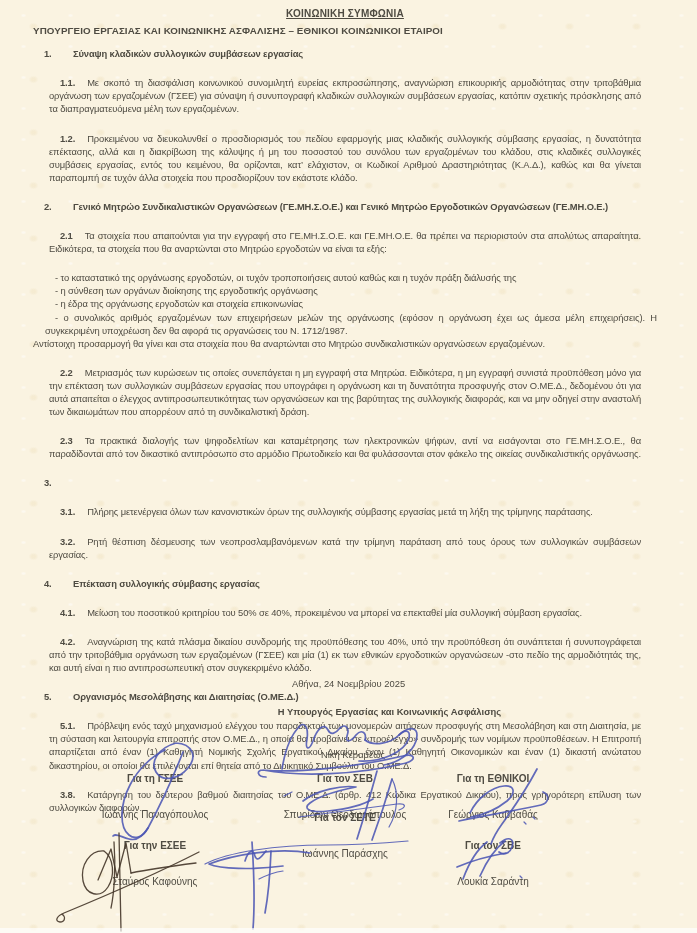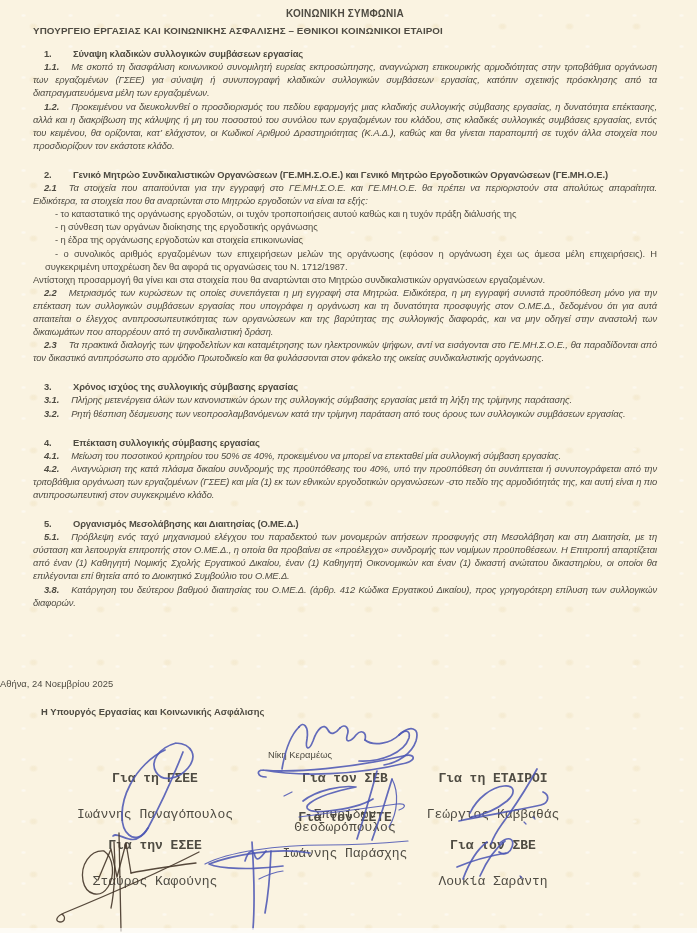--- a/index.html
+++ b/index.html
@@ -16,34 +16,34 @@
     overflow:hidden;
   }
   .page::after{
     content:"";position:absolute;left:0;right:0;bottom:0;height:5px;
     background:rgba(255,255,255,0.65);
   }
   .content{
     position:absolute;left:33px;right:40px;top:7px;
     font-size:9.4px;line-height:13.1px;letter-spacing:-0.12px;
   }
-  .doc-title{text-align:center;font-weight:700;font-size:10px;letter-spacing:0.2px;}
+  .doc-title{text-align:center;font-weight:700;font-size:10px;letter-spacing:0.2px;text-decoration:underline;}
   .doc-subtitle{text-align:left;font-weight:700;font-size:9.8px;letter-spacing:0.1px;margin-top:4px;}
   .sec-head{display:flex;font-weight:700;margin-top:16px;}
   .sec-head .snum{flex:0 0 40px;padding-left:11px;box-sizing:border-box;}
   .first-sec{margin-top:10px;}
-  .para{text-align:justify;text-indent:11px;margin:0;font-style:italic;}
+  .para{text-align:justify;text-indent:11px;margin:16px;}
   .pnum{font-weight:700;padding-right:12px;}
   .bullet{text-align:justify;padding-left:12px;text-indent:10px;margin:0;}
   .note{text-align:justify;margin:0;}
-  .abs-center{position:absolute;left:0;width:697px;font-size:9.4px;line-height:13px;}
+  .abs-center{position:absolute;left:0;width:697px;text-align:center;font-size:9.4px;line-height:13px;}
   .date-line{top:677px;}
   .minister-title{top:705px;font-weight:700;padding-left:41px;}
   .minister-name{top:748px;left:268px;width:170px;}
-  .sig-col{position:absolute;width:170px;text-align:center;font-size:13px;line-height:13px;font-family:Liberation Mono, monospace;}
+  .sig-col{position:absolute;width:170px;text-align:center;font-size:10px;line-height:13px;}
   .sig-label{font-weight:700;}
   .sig-name{margin-top:23px;}
   .r1c1{left:70px;top:772px;} .r1c2{left:260px;top:772px;} .r1c3{left:408px;top:772px;}
   .r2c1{left:70px;top:839px;} .r2c2{left:260px;top:811px;} .r2c3{left:408px;top:839px;}
   .ink{position:absolute;left:0;top:0;pointer-events:none;}
   .ink path{fill:none;stroke-linecap:round;stroke-linejoin:round;}
   .ink-blue path{stroke:var(--sig-blue,#4c57b4);stroke-width:1.7;opacity:.88;}
   .ink-blue path.thin{stroke-width:1.2;}
   .ink-dark path{stroke:var(--sig-dark,#483a2c);stroke-width:1.3;opacity:.92;}
 </style>
@@ -71,21 +71,20 @@
     <p class="bullet">- το καταστατικό της οργάνωσης εργοδοτών, οι τυχόν τροποποιήσεις αυτού καθώς και η τυχόν πράξη διάλυσής της</p>
     <p class="bullet">- η σύνθεση των οργάνων διοίκησης της εργοδοτικής οργάνωσης</p>
     <p class="bullet">- η έδρα της οργάνωσης εργοδοτών και στοιχεία επικοινωνίας</p>
     <p class="bullet">- ο συνολικός αριθμός εργαζομένων των επιχειρήσεων μελών της οργάνωσης (εφόσον η οργάνωση έχει ως άμεσα μέλη επιχειρήσεις). Η συγκεκριμένη υποχρέωση δεν θα αφορά τις οργανώσεις του Ν. 1712/1987.</p>
     <p class="note">Αντίστοιχη προσαρμογή θα γίνει και στα στοιχεία που θα αναρτώνται στο Μητρώο συνδικαλιστικών οργανώσεων εργαζομένων.</p>
     <p class="para"><span class="pnum">2.2</span><span>Μετριασμός των κυρώσεων τις οποίες συνεπάγεται η μη εγγραφή στα Μητρώα. Ειδικότερα, η μη εγγραφή συνιστά προϋπόθεση μόνο για την επέκταση των συλλογικών συμβάσεων εργασίας που υπογράφει η οργάνωση και τη δυνατότητα προσφυγής στον Ο.ΜΕ.Δ., δεδομένου ότι για αυτά απαιτείται ο έλεγχος αντιπροσωπευτικότητας των οργανώσεων και της βαρύτητας της συλλογικής διαφοράς, και να μην οδηγεί στην αναστολή των δικαιωμάτων που απορρέουν από τη συνδικαλιστική δράση.</span></p>
     <p class="para"><span class="pnum">2.3</span><span>Τα πρακτικά διαλογής των ψηφοδελτίων και καταμέτρησης των ηλεκτρονικών ψήφων, αντί να εισάγονται στο ΓΕ.ΜΗ.Σ.Ο.Ε., θα παραδίδονται από τον δικαστικό αντιπρόσωπο στο αρμόδιο Πρωτοδικείο και θα φυλάσσονται στον φάκελο της οικείας συνδικαλιστικής οργάνωσης.</span></p>
 
     <div class="sec-head">
       <span class="snum">3.</span>
-      <span class="htext">Χρόνος ισχύος της συλλογικής σύμβασης εργασίας</span>
     </div>
     <p class="para"><span class="pnum">3.1.</span><span>Πλήρης μετενέργεια όλων των κανονιστικών όρων της συλλογικής σύμβασης εργασίας μετά τη λήξη της τρίμηνης παράτασης.</span></p>
     <p class="para"><span class="pnum">3.2.</span><span>Ρητή θέσπιση δέσμευσης των νεοπροσλαμβανόμενων κατά την τρίμηνη παράταση από τους όρους των συλλογικών συμβάσεων εργασίας.</span></p>
 
     <div class="sec-head">
       <span class="snum">4.</span>
       <span class="htext">Επέκταση συλλογικής σύμβασης εργασίας</span>
     </div>
     <p class="para"><span class="pnum">4.1.</span><span>Μείωση του ποσοτικού κριτηρίου του 50% σε 40%, προκειμένου να μπορεί να επεκταθεί μία συλλογική σύμβαση εργασίας.</span></p>
     <p class="para"><span class="pnum">4.2.</span><span>Αναγνώριση της κατά πλάσμα δικαίου συνδρομής της προϋπόθεσης του 40%, υπό την προϋπόθεση ότι συνάπτεται ή συνυπογράφεται από την τριτοβάθμια οργάνωση των εργαζομένων (ΓΣΕΕ) και μία (1) εκ των εθνικών εργοδοτικών οργανώσεων -στο πεδίο της αρμοδιότητάς της, και αυτή είναι η πιο αντιπροσωπευτική στον συγκεκριμένο κλάδο.</span></p>
@@ -104,21 +103,21 @@
 
   <div class="sig-col r1c1">
     <div class="sig-label">Για τη ΓΣΕΕ</div>
     <div class="sig-name">Ιωάννης Παναγόπουλος</div>
   </div>
   <div class="sig-col r1c2">
     <div class="sig-label">Για τον ΣΕΒ</div>
     <div class="sig-name">Σπυρίδων Θεοδωρόπουλος</div>
   </div>
   <div class="sig-col r1c3">
-    <div class="sig-label">Για τη ΕΤΑΙΡΟΙ</div>
+    <div class="sig-label">Για τη ΕΘΝΙΚΟΙ</div>
     <div class="sig-name">Γεώργιος Καββαθάς</div>
   </div>
   <div class="sig-col r2c1">
     <div class="sig-label">Για την ΕΣΕΕ</div>
     <div class="sig-name">Σταύρος Καφούνης</div>
   </div>
   <div class="sig-col r2c2">
     <div class="sig-label">Για τον ΣΕΤΕ</div>
     <div class="sig-name">Ιωάννης Παράσχης</div>
   </div>

